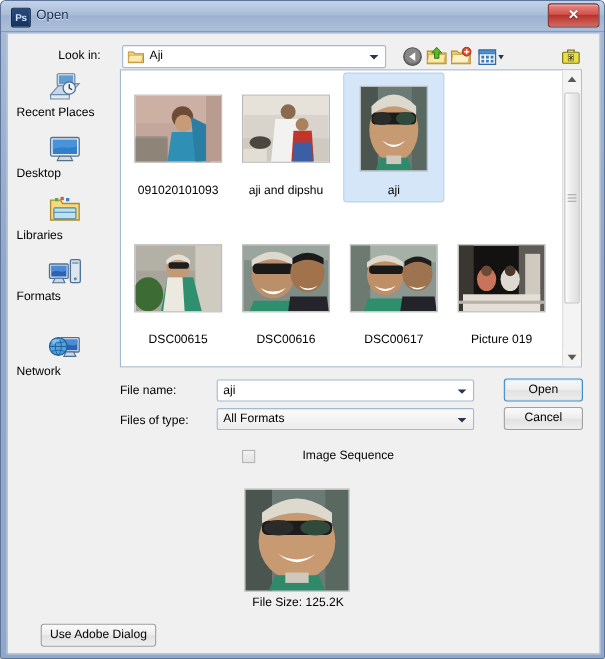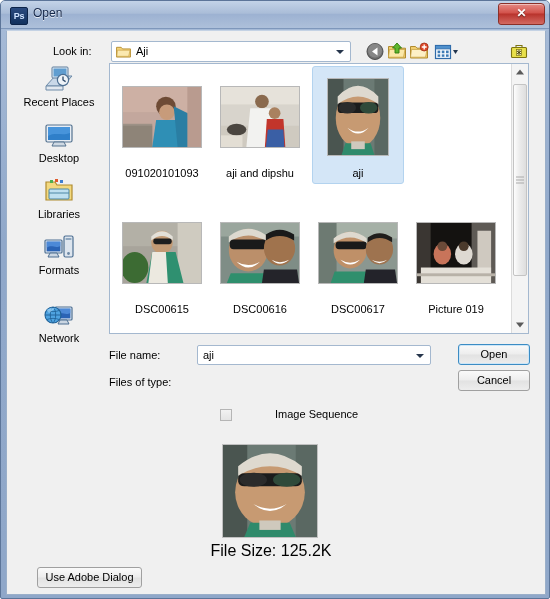--- a/index.html
+++ b/index.html
@@ -240,21 +240,20 @@
   #places {
     position: absolute;
     left: 14px; top: 62px;
     width: 88px; height: 271px;
   }
   .place {
     position: absolute;
     left: 0;
     width: 88px;
     height: 54px;
-    text-align: center;
     cursor: default;
   }
   .place-icon {
     position: absolute;
     left: 50%; top: 0;
     transform: translateX(-50%);
     width: 32px; height: 32px;
   }
   .place-label {
     position: absolute;
@@ -343,21 +342,21 @@
     width: 96px; height: 94px;
     border: 1px solid #c0c0c0;
     box-sizing: border-box;
     overflow: hidden;
   }
   #filesize {
     position: absolute;
     left: 160px; top: 541px;
     width: 220px;
     text-align: center;
-    font-size: 16px;
+    font-size: 11px;
   }
 
   #adobe-btn {
     position: absolute;
     left: 36px; top: 566px;
     width: 105px;
   }
 
   
   .ph { position: absolute; left:0; top:0; width:100%; height:100%; }
@@ -659,20 +658,24 @@
   </div>
 
   <div class="form-label" style="left:108px; top:348px">File name:</div>
   <div class="combo" id="filename-combo" style="left:196px; top:344px; width:234px">
     <span class="val">aji</span>
     <span class="arrow"></span>
   </div>
   <div class="btn" id="open-btn" style="left:457px; top:343px; width:72px">Open</div>
 
   <div class="form-label" style="left:108px; top:375px">Files of type:</div>
+  <div class="combo" id="filetype-combo" style="left:196px; top:370px; width:234px">
+    <span class="val">All Formats</span>
+    <span class="arrow"></span>
+  </div>
   <div class="btn" style="left:457px; top:369px; width:72px">Cancel</div>
 
   <div id="img-seq-row">
     <div id="img-seq-box"></div>
     <div id="img-seq-label">Image Sequence</div>
   </div>
 
   <div id="preview">
     <svg class="ph" viewBox="0 0 62 78" preserveAspectRatio="none">
       <rect width="62" height="78" fill="#6b7a74"></rect>

